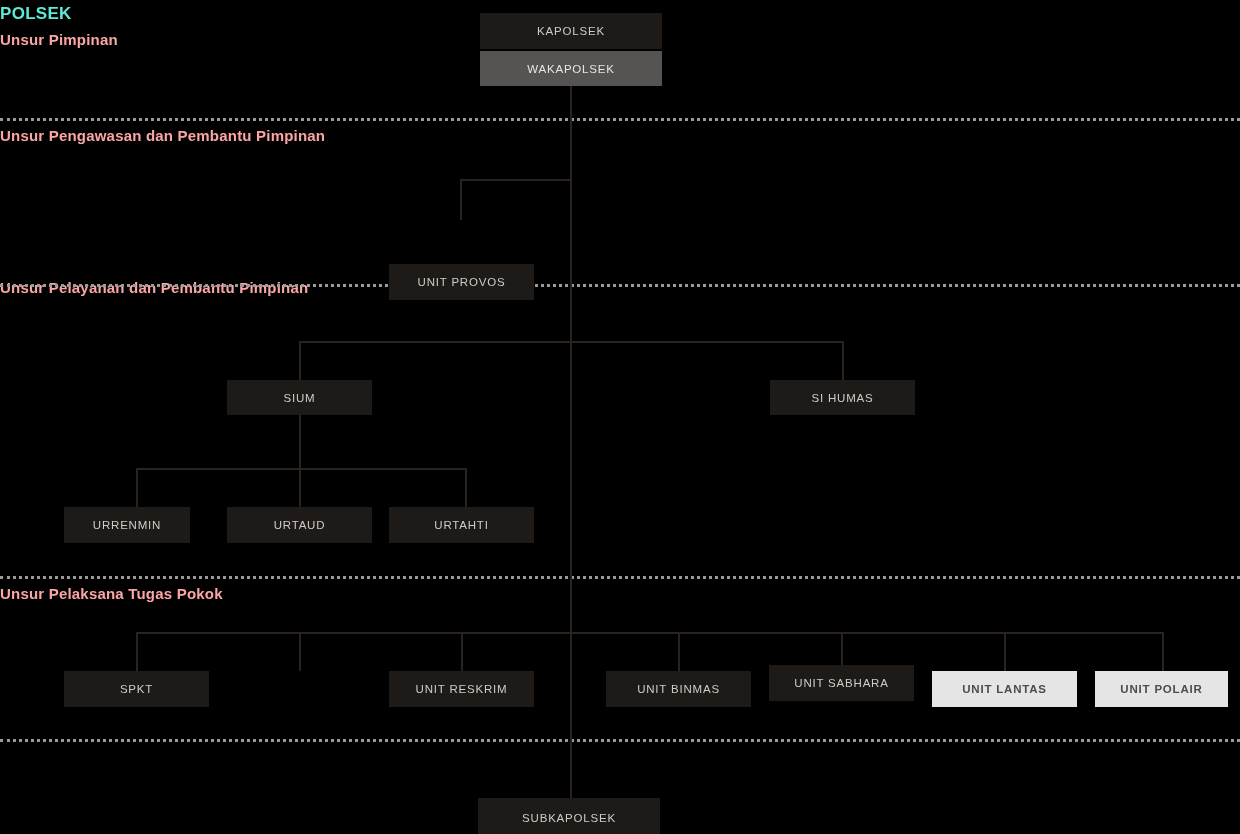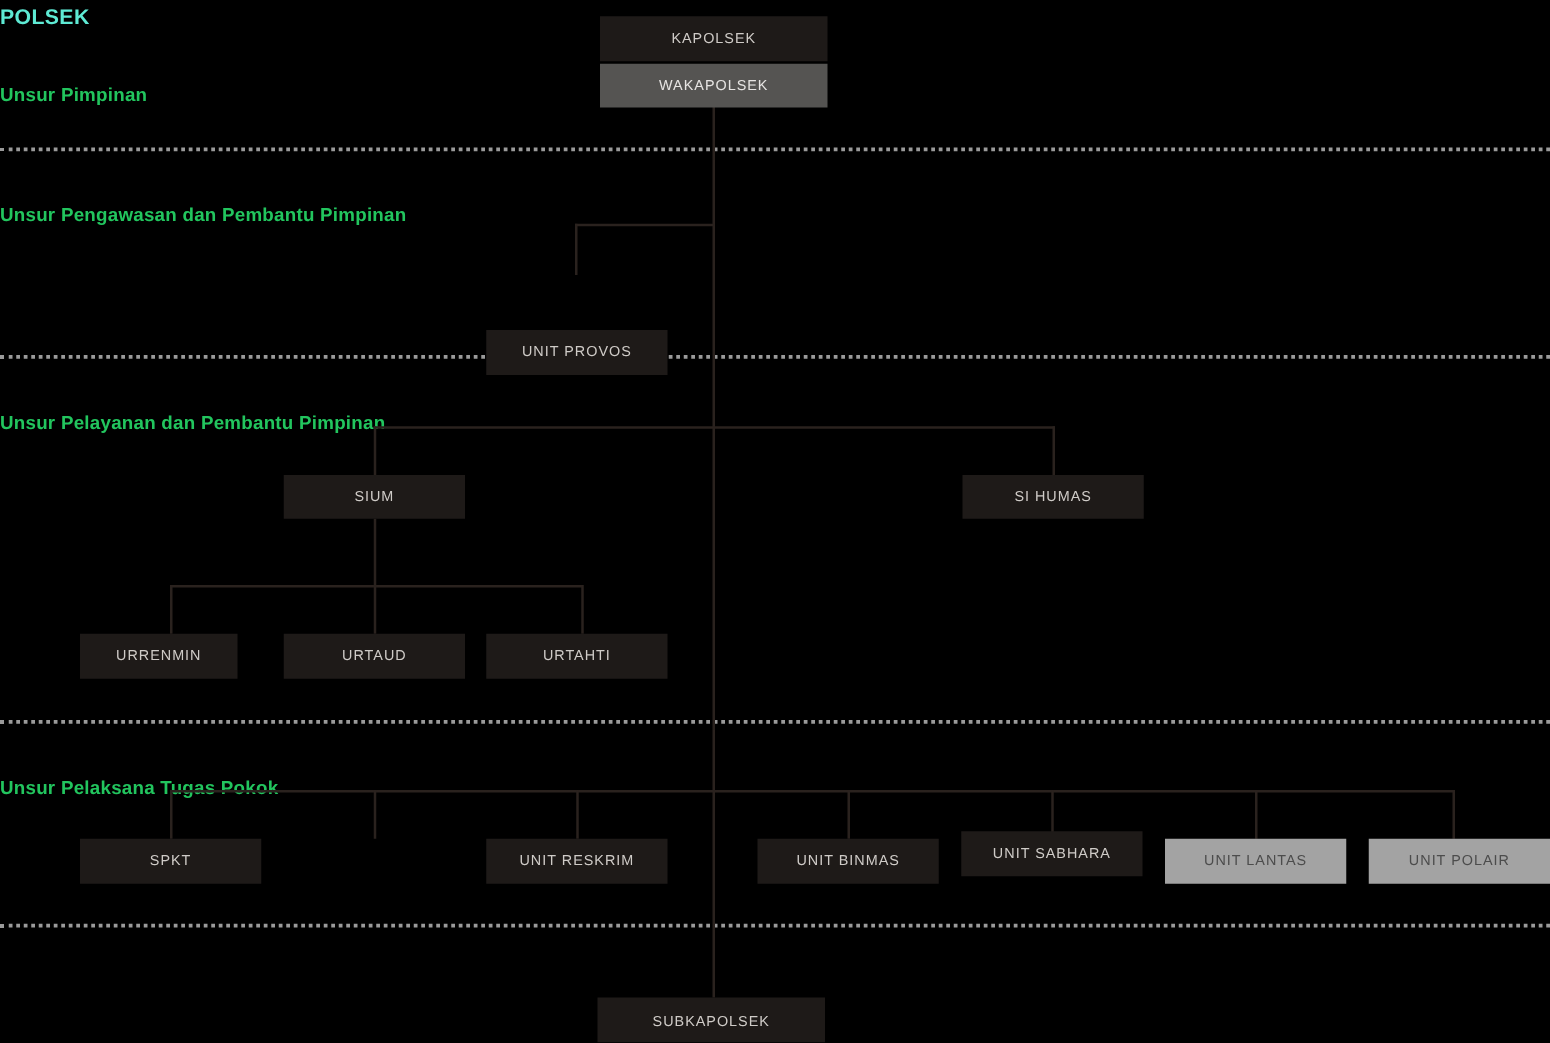--- a/index.html
+++ b/index.html
@@ -19,24 +19,23 @@
     overflow: hidden;
     background: #000000;
   }
 
   
   .section-title {
     position: absolute;
     font-size: 15px;
     font-weight: bold;
     letter-spacing: 0.2px;
-    color: #22c55e;
+    color: #fca5a5;
     white-space: nowrap;
     line-height: 1;
-    margin-top: 37px;
   }
   .doc-title {
     position: absolute;
     font-size: 17px;
     font-weight: bold;
     letter-spacing: 0.3px;
     color: #5eead4;
     white-space: nowrap;
     line-height: 1;
   }
@@ -77,36 +76,37 @@
   }
   .node.dark {
     background: #1e1a18;
     color: #cfcbc7;
   }
   .node.mid {
     background: #555452;
     color: #e7e5e3;
   }
   .node.light {
-    background: #a3a3a3;
+    background: #e5e5e5;
     color: #4c4c4c;
+    font-weight: bold;
   }
 </style>
 </head>
 <body>
 
 <div id="chart-root">
 
   <div class="doc-title" style="left:0px; top:5px;">POLSEK</div>
 
   <div class="section-title" style="left:0px; top:32px;">Unsur Pimpinan</div>
 
   <div class="section-title" style="left:0px; top:128px;">Unsur Pengawasan dan Pembantu Pimpinan</div>
 
-  <div class="section-title" style="left:0px; top:294px;">Unsur Pelayanan dan Pembantu Pimpinan</div>
+  <div class="section-title" style="left:0px; top:280px;">Unsur Pelayanan dan Pembantu Pimpinan</div>
 
   <div class="section-title" style="left:0px; top:586px;">Unsur Pelaksana Tugas Pokok</div>
 
 
   <div class="divider" style="top:118px;"></div>
   <div class="divider" style="top:284px;"></div>
   <div class="divider" style="top:576px;"></div>
   <div class="divider" style="top:739px;"></div>
 
   <div class="line-v" style="left:570px; top:85px; height:713px;"></div>
@@ -153,17 +153,17 @@
 
 
   <div class="node dark" style="left:389px; top:671px; width:145px; height:36px;">UNIT RESKRIM</div>
 
   <div class="node dark" style="left:606px; top:671px; width:145px; height:36px;">UNIT BINMAS</div>
 
   <div class="node dark" style="left:769px; top:665px; width:145px; height:36px;">UNIT SABHARA</div>
 
   <div class="node light" style="left:932px; top:671px; width:145px; height:36px;">UNIT LANTAS</div>
 
-  <div class="node light" style="left:1095px; top:671px; width:145px; height:36px;">UNIT POLAIR</div>
+  <div class="node light" style="left:1095px; top:671px; width:133px; height:36px;">UNIT POLAIR</div>
 
   <div class="node dark" style="left:478px; top:798px; width:182px; height:40px;">SUBKAPOLSEK</div>
 
 </div>
 
 </body></html>

